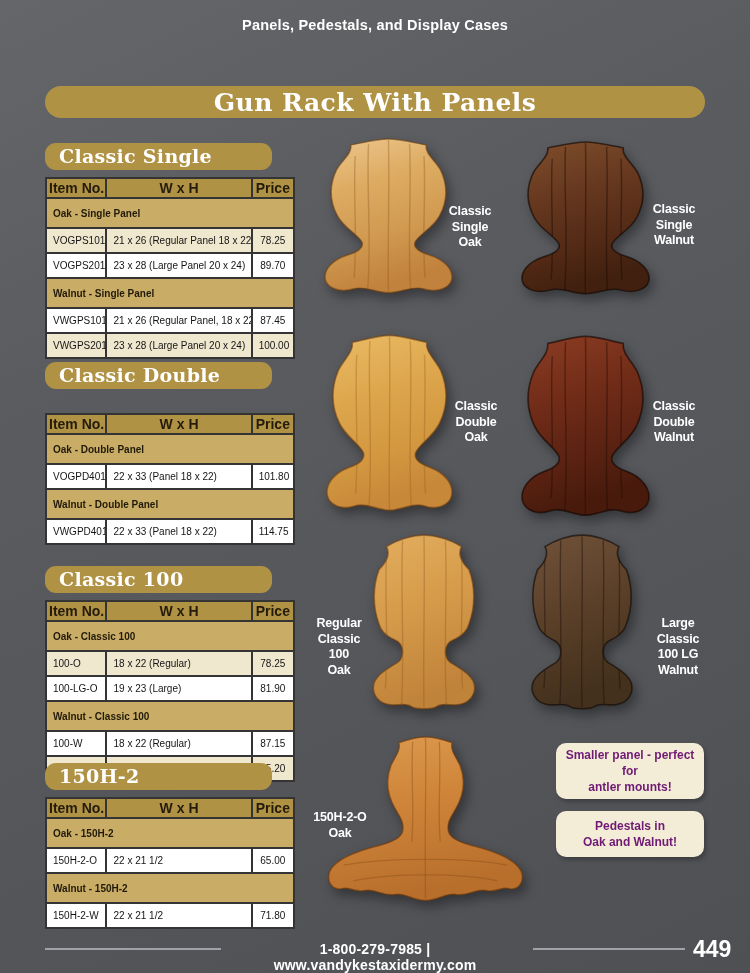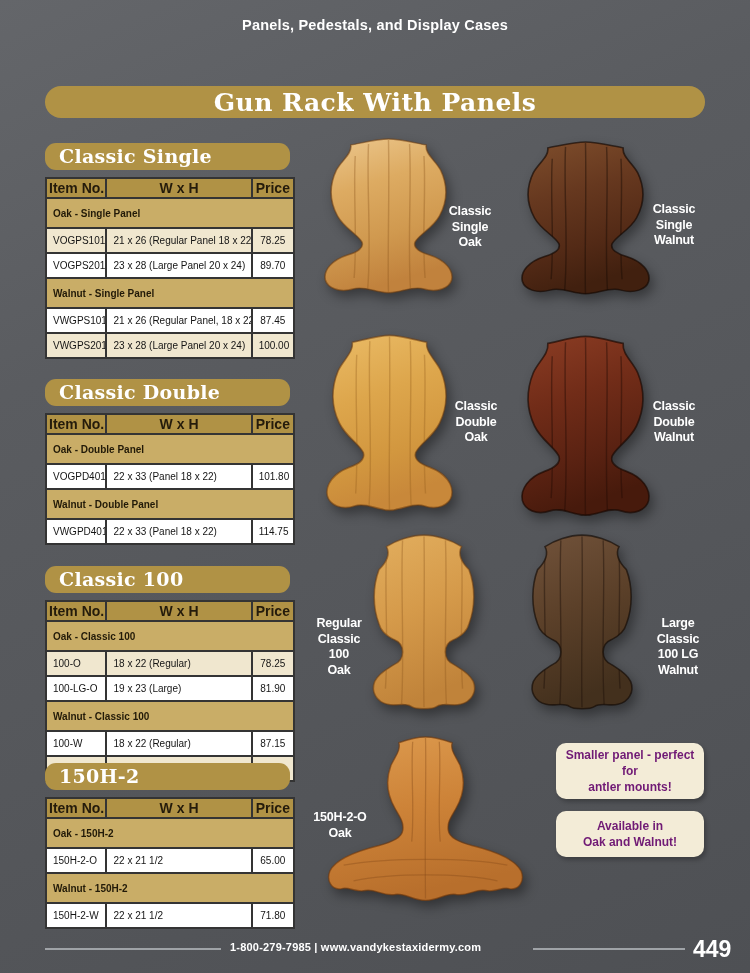--- a/index.html
+++ b/index.html
@@ -8,24 +8,24 @@
     background:linear-gradient(155deg,#64666a 0%,#5a5c60 30%,#55575b 60%,#4e5054 100%);
     font-family:"Liberation Sans",sans-serif;
   }
   
   .top-title{position:absolute;top:17px;left:0;width:100%;text-align:center;
     color:#ffffff;font-size:14.5px;font-weight:700;letter-spacing:.2px;}
   .banner{position:absolute;left:45px;top:86px;width:660px;height:32px;border-radius:16px;
     background:#b09245;display:flex;align-items:center;justify-content:center;}
   .banner span{font-family:"DejaVu Serif",serif;font-weight:700;font-size:25px;color:#ffffff;letter-spacing:.5px;}
   
-  .section-header{position:absolute;left:45px;width:245px;height:27px;border-radius:11px;
+  .section-header{position:absolute;left:45px;width:227px;height:27px;border-radius:11px;
     background:#b09245;color:#fff;font-family:"DejaVu Serif",serif;font-weight:700;
     font-size:19px;line-height:27px;padding-left:14px;box-sizing:border-box;letter-spacing:.3px;}
-  .sh1{top:143px}.sh2{top:379px}.sh3{top:566px}.sh4{top:763px}
+  .sh1{top:143px}.sh2{top:362px}.sh3{top:566px}.sh4{top:763px}
   
   .price-table{position:absolute;left:45px;width:250px;border-collapse:collapse;
     background:#fff;table-layout:fixed;}
   .t1{top:177px}.t2{top:413px}.t3{top:600px}.t4{top:797px}
   .price-table th,.price-table td{border:2px solid #343434;overflow:hidden;white-space:nowrap;}
   .price-table th{background:#b09245;color:#241b0b;font-size:14px;font-weight:700;
     height:14px;padding:1px 2px;text-align:center;}
   .price-table tr.group{height:30px;}
   .price-table tr.group td{background:#c9ad67;color:#221a08;font-weight:700;font-size:10px;
     padding:1px 6px;text-align:left;}
@@ -54,22 +54,22 @@
   .l7{left:298px;top:810px;width:84px}
   
   .callout{position:absolute;left:556px;width:148px;background:#f3ecd7;border-radius:10px;
     display:flex;flex-direction:column;align-items:center;justify-content:center;
     color:#701a75;font-size:12px;font-weight:600;line-height:16px;text-align:center;
     box-shadow:2px 3px 4px rgba(0,0,0,.25);}
   .co1{top:743px;height:56px}.co2{top:811px;height:46px}
   
   .footer-line{position:absolute;top:948px;height:2px;background:#9fa3a7;}
   .fl-left{left:45px;width:176px}.fl-right{left:533px;width:152px}
-  .footer-contact{position:absolute;top:941px;left:230px;width:290px;
-    color:#ffffff;font-size:11px;font-weight:600;letter-spacing:.2px;}
+  .footer-contact{position:absolute;top:941px;left:230px;width:290px;text-align:center;
+    color:#ffffff;font-size:14px;font-weight:600;letter-spacing:.2px;}
   .page-number{position:absolute;top:936px;left:693px;width:45px;color:#ffffff;
     font-size:23px;font-weight:700;}
 </style>
 </head>
 <body>
 
 <div class="page">
 
   <svg width="0" height="0" style="position:absolute" aria-hidden="true">
     <defs>
@@ -401,21 +401,21 @@
   <div class="panel-label l7">
     <div>150H-2-O</div>
     <div>Oak</div>
   </div>
 
   <div class="callout co1">
     <div>Smaller panel - perfect for</div>
     <div>antler mounts!</div>
   </div>
   <div class="callout co2">
-    <div>Available in</div>
+    <div>Pedestals in</div>
     <div>Oak and Walnut!</div>
   </div>
 
   <div class="footer-line fl-left"></div>
   <div class="footer-contact">1-800-279-7985 | www.vandykestaxidermy.com</div>
   <div class="footer-line fl-right"></div>
   <div class="page-number">449</div>
 
 </div>
 

